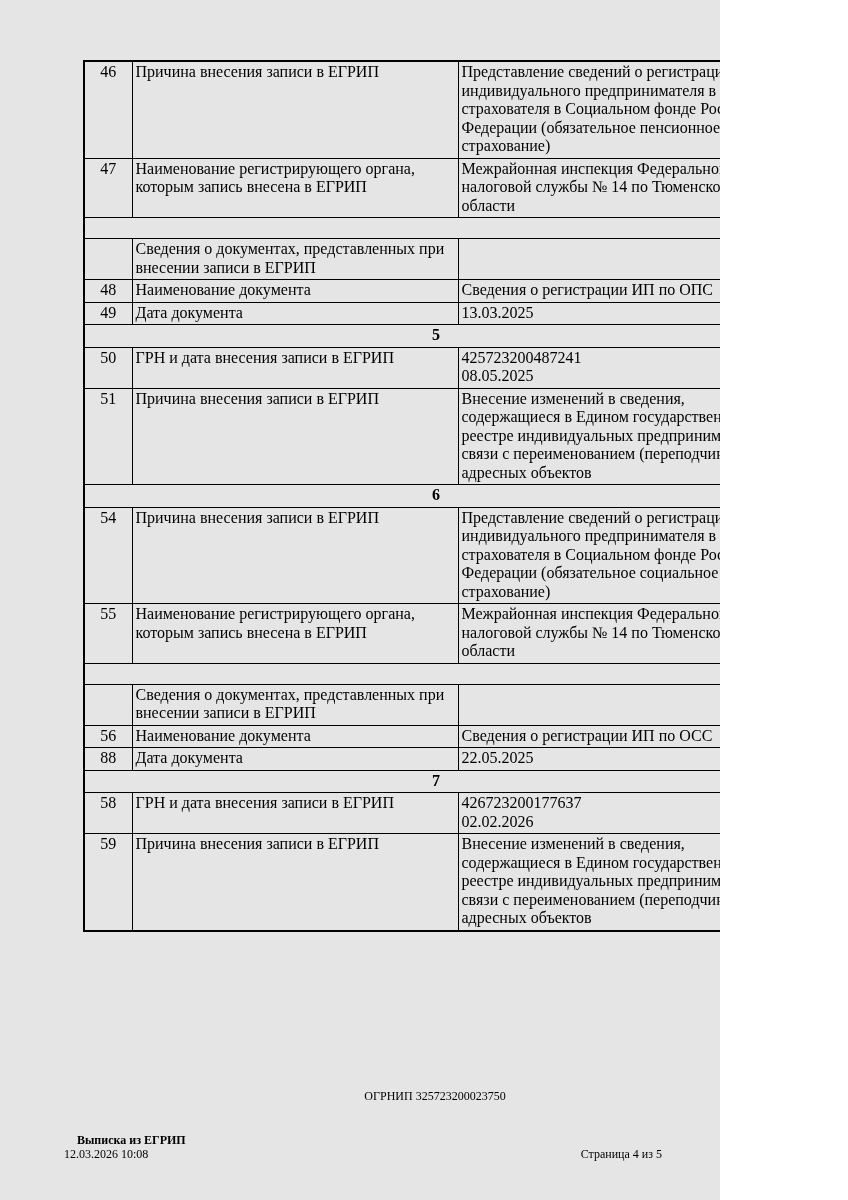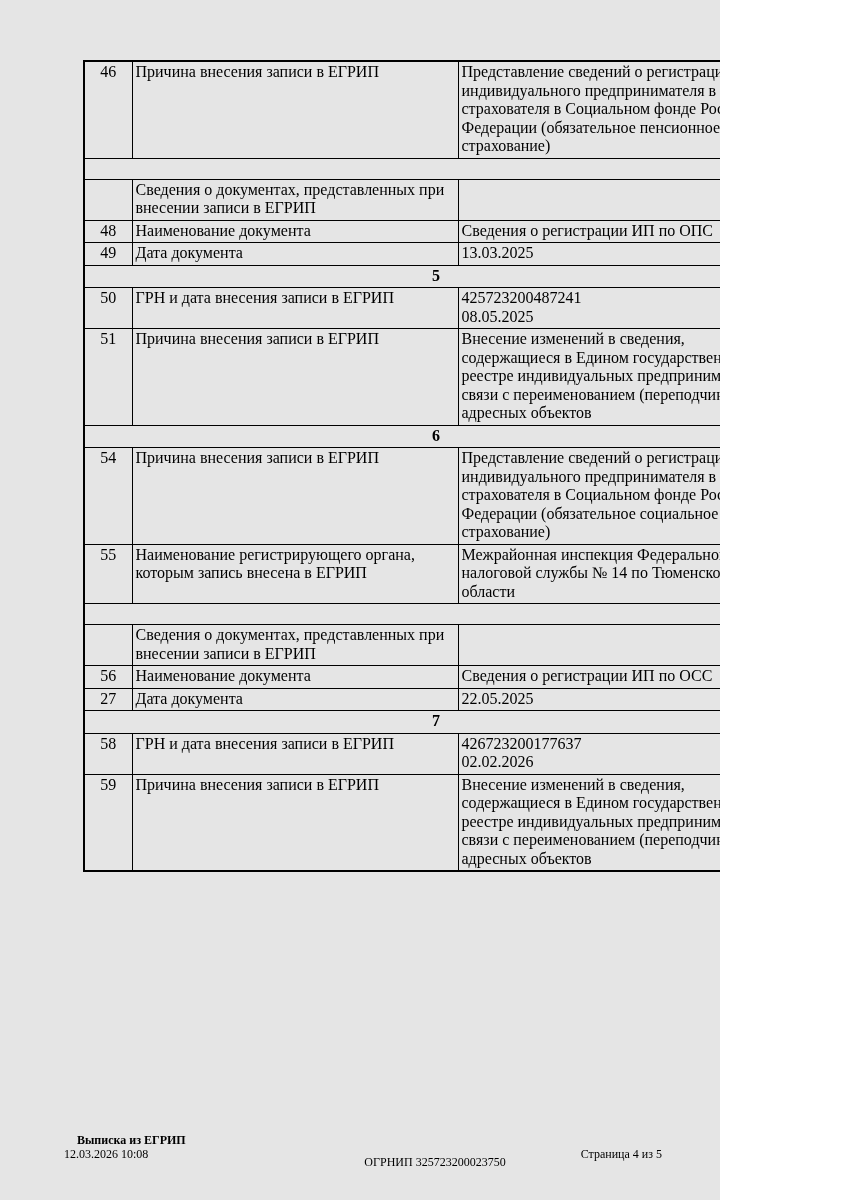--- a/index.html
+++ b/index.html
@@ -40,39 +40,44 @@
     font-weight: bold;
   }
   tr.spacer td { height: 20px; padding: 0; }
   .footer {
     position: absolute;
     font-size: 12px;
     line-height: 14px;
   }
   .footer-title { top: 1133px; left: 77px; font-weight: bold; }
   .footer-datetime { top: 1147px; left: 64px; }
-  .footer-ogrnip { top: 1155px; left: 83px; width: 704px; text-align: center; }
+  .footer-ogrnip { top: 1089px; left: 83px; width: 704px; text-align: center; }
   .footer-page { top: 1147px; right: 58px; }
 </style>
 </head>
 <body>
 
 <div class="page">
 
   <table class="doc-table">
     <colgroup>
       <col style="width:48px">
       <col style="width:326px">
       <col style="width:330px">
     </colgroup>
     <tbody>
         <tr>
           <td class="num">46</td>
           <td class="label">Причина внесения записи в ЕГРИП</td>
           <td class="value">Представление сведений о регистрации индивидуального предпринимателя в качестве страхователя в Социальном фонде Российской Федерации (обязательное пенсионное страхование)</td>
+        </tr>
+        <tr>
+          <td class="num">47</td>
+          <td class="label">Наименование регистрирующего органа, которым запись внесена в ЕГРИП</td>
+          <td class="value">Межрайонная инспекция Федеральной налоговой службы № 14 по Тюменской области</td>
         </tr>
         <tr class="spacer">
           <td colspan="3"></td>
         </tr>
         <tr>
           <td class="num"></td>
           <td class="label">Сведения о документах, представленных при внесении записи в ЕГРИП</td>
           <td class="value"></td>
         </tr>
         <tr>
@@ -121,21 +126,21 @@
           <td class="num"></td>
           <td class="label">Сведения о документах, представленных при внесении записи в ЕГРИП</td>
           <td class="value"></td>
         </tr>
         <tr>
           <td class="num">56</td>
           <td class="label">Наименование документа</td>
           <td class="value">Сведения о регистрации ИП по ОСС</td>
         </tr>
         <tr>
-          <td class="num">27</td>
+          <td class="num">88</td>
           <td class="label">Дата документа</td>
           <td class="value">22.05.2025</td>
         </tr>
         <tr>
           <td class="section" colspan="3">7</td>
         </tr>
         <tr>
           <td class="num">58</td>
           <td class="label">ГРН и дата внесения записи в ЕГРИП</td>
           <td class="value">

